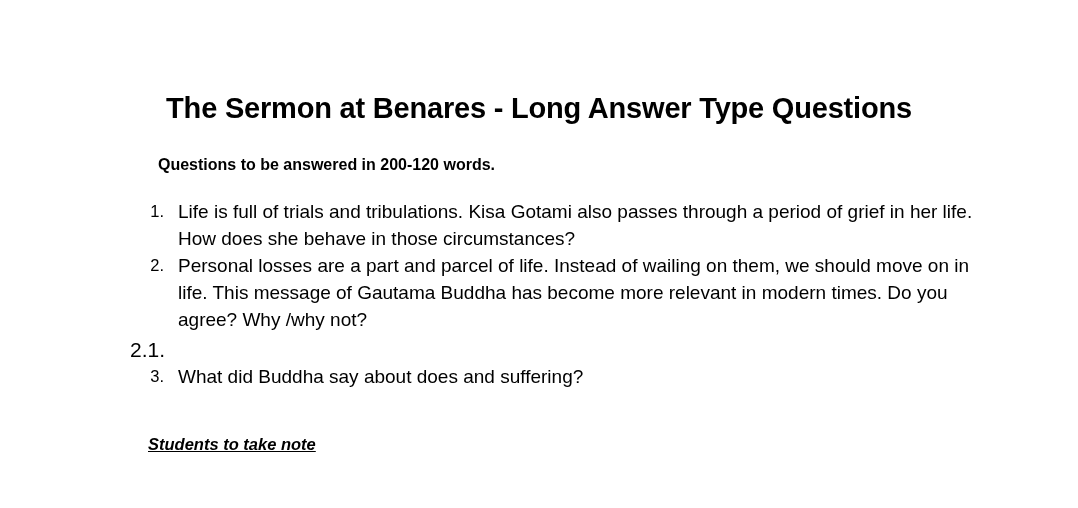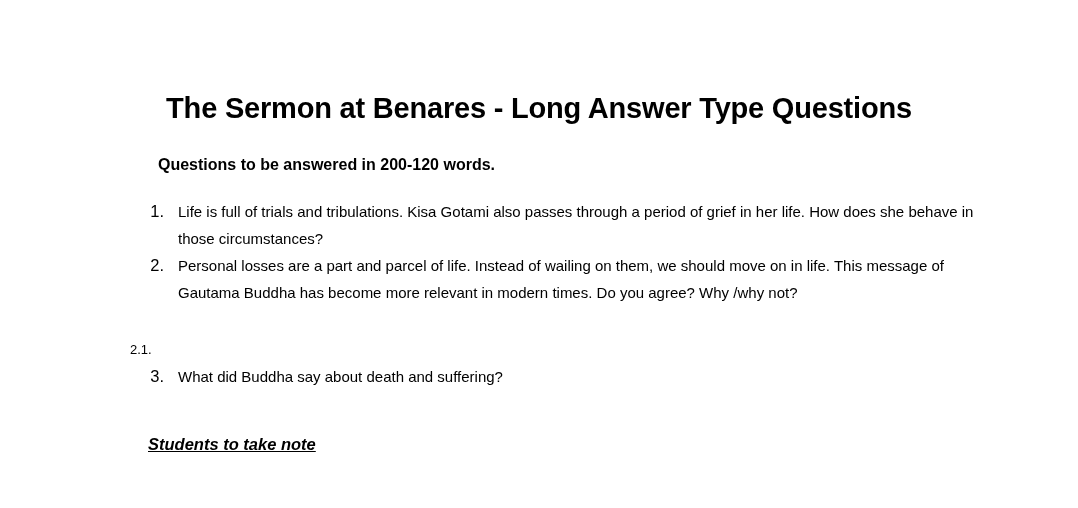--- a/index.html
+++ b/index.html
@@ -57,30 +57,30 @@
     flex: 0 0 48px;
     text-align: right;
     padding-right: 14px;
     font-size: 16.5px;
     line-height: 27px;
     color: #000000;
     box-sizing: border-box;
   }
   .qtext {
     flex: 1 1 auto;
-    font-size: 15px;
+    font-size: 19px;
     line-height: 27px;
     color: #000000;
     max-width: 812px;
   }
   .stray-num {
     position: absolute;
     top: 336px;
     left: 130px;
-    font-size: 13px;
+    font-size: 21px;
     line-height: 27px;
     color: #000000;
   }
   .row-three {
     position: absolute;
     top: 363px;
     left: 130px;
     width: 900px;
     display: flex;
     align-items: flex-start;
@@ -125,20 +125,20 @@
       <div class="qnum">2.</div>
       <div class="qtext">Personal losses are a part and parcel of life. Instead of wailing on them, we should move on in life. This message of Gautama Buddha has become more relevant in modern times. Do you agree? Why /why not?</div>
     </div>
 
   </div>
 
   <div class="stray-num">2.1.</div>
 
   <div class="row-three">
     <div class="qnum">3.</div>
-    <div class="qtext">What did Buddha say about death and suffering?</div>
+    <div class="qtext">What did Buddha say about does and suffering?</div>
   </div>
 
   <div class="notes">
     <div class="notes-heading">Students to take note</div>
   </div>
 
 </div>
 
 </body></html>

